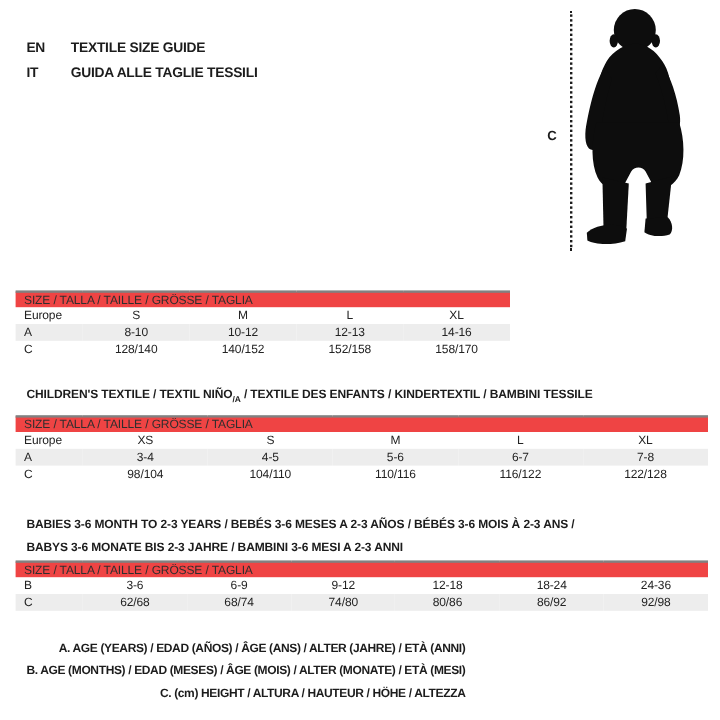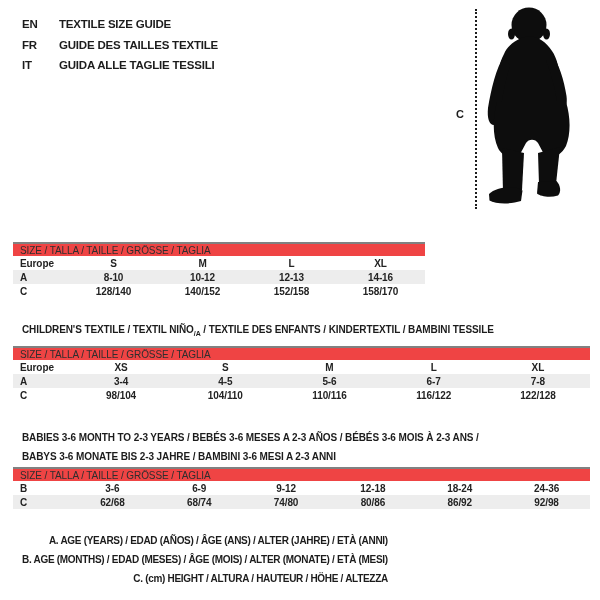--- a/index.html
+++ b/index.html
@@ -3,21 +3,21 @@
 <meta charset="utf-8">
 <style>
   html,body { margin:0; padding:0; background:#ffffff; }
   .page {
     position:relative; width:600px; height:600px; overflow:hidden;
     background:#ffffff; color:#1c1c1c;
     font-family:"Liberation Sans", sans-serif;
   }
 
   
-  .lang { position:absolute; left:22px; top:14px; }
+  .lang { position:absolute; left:22px; top:30px; }
   .lang-row { display:flex; height:20.4px; align-items:center;
     font-weight:bold; font-size:11.5px; letter-spacing:-0.2px; }
   .lang-code { width:37px; flex:0 0 37px; }
 
   
   .fig-line { position:absolute; left:475px; top:9px; height:200px;
     width:0; border-left:2px dotted #1c1c1c; }
   .fig-c { position:absolute; left:450px; top:108px; width:20px;
     font-weight:bold; font-size:11px; text-align:center; }
   .fig-svg { position:absolute; left:486px; top:6px; }
@@ -30,45 +30,41 @@
   .h2 { top:324px; }
   .h3 { top:429px; line-height:18.5px; }
 
   
   table.size { position:absolute; border-collapse:collapse; table-layout:fixed;
     font-size:10px; letter-spacing:-0.1px; color:#232323; }
   table.size col.first { width:56px; }
   table.size th.bar { background:#ef4444; border-top:2px solid #818181;
     height:12px; font-weight:normal; text-align:left; padding:0 0 0 7px;
     color:#2e2e2e; font-size:10px; }
-  table.size td { height:14px; padding:0; text-align:center; font-weight:bold;margin-left:20px; }
+  table.size td { height:14px; padding:0; text-align:center; font-weight:normal;margin-left:20px; }
   table.size td:first-child { text-align:left; padding-left:7px; }
   table.size tbody tr:nth-child(even) td { background:#ededed; }
   .t1 { left:13px; top:242px; width:412px; }
   .t2 { left:13px; top:346px; width:577px; }
   .t3 { left:13px; top:467px; width:577px; }
 
   
   .notes { position:absolute; left:22px; top:531px; font-weight:bold;
     font-size:10px; letter-spacing:-0.3px;text-align:right; }
   .note { height:19px; line-height:19px; white-space:nowrap; }
 </style>
 </head>
 <body>
 
 <div class="page">
 
   <div class="lang">
     <div class="lang-row">
       <span class="lang-code">EN</span>
       <span class="lang-label">TEXTILE SIZE GUIDE</span>
-    </div>
-    <div class="lang-row">
-      <span class="lang-code">FR</span>
-      <span class="lang-label">GUIDE DES TAILLES TEXTILE</span>
     </div>
     <div class="lang-row">
       <span class="lang-code">IT</span>
       <span class="lang-label">GUIDA ALLE TAGLIE TESSILI</span>
     </div>
   </div>
 
   <div class="fig-line"></div>
   <div class="fig-c">C</div>
   <svg class="fig-svg" width="92" height="202" viewBox="0 0 92 202" aria-hidden="true">

